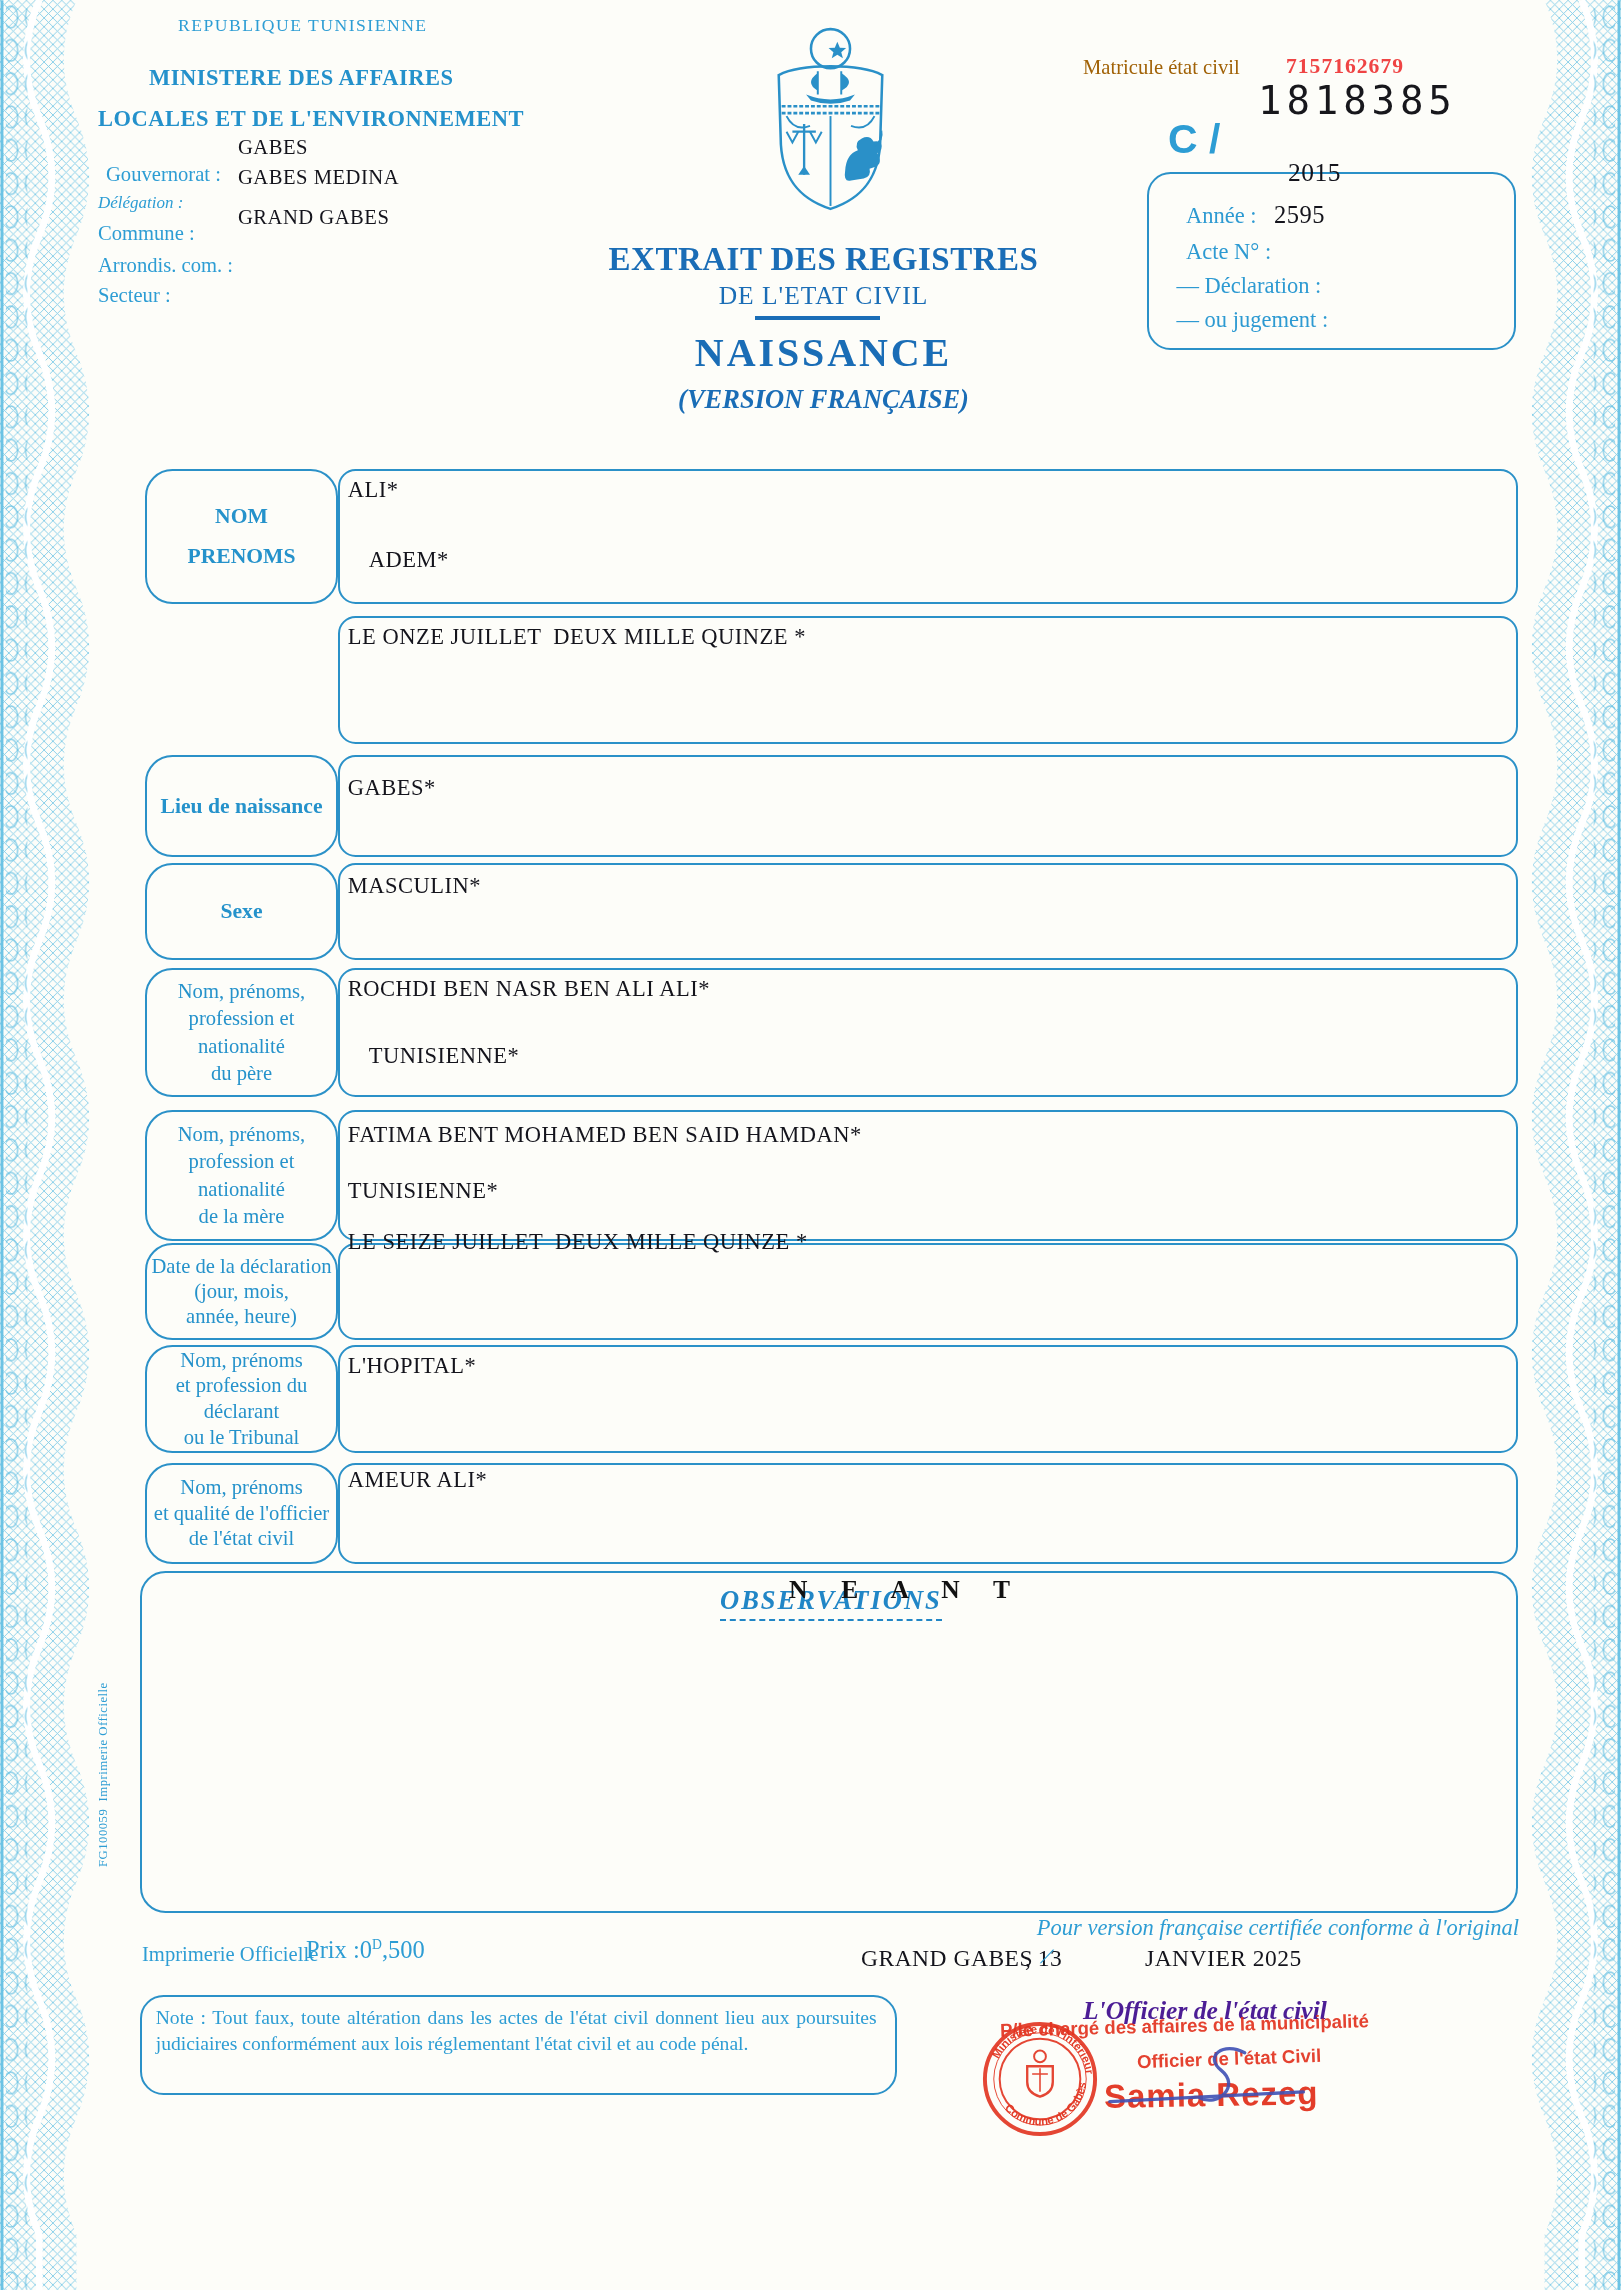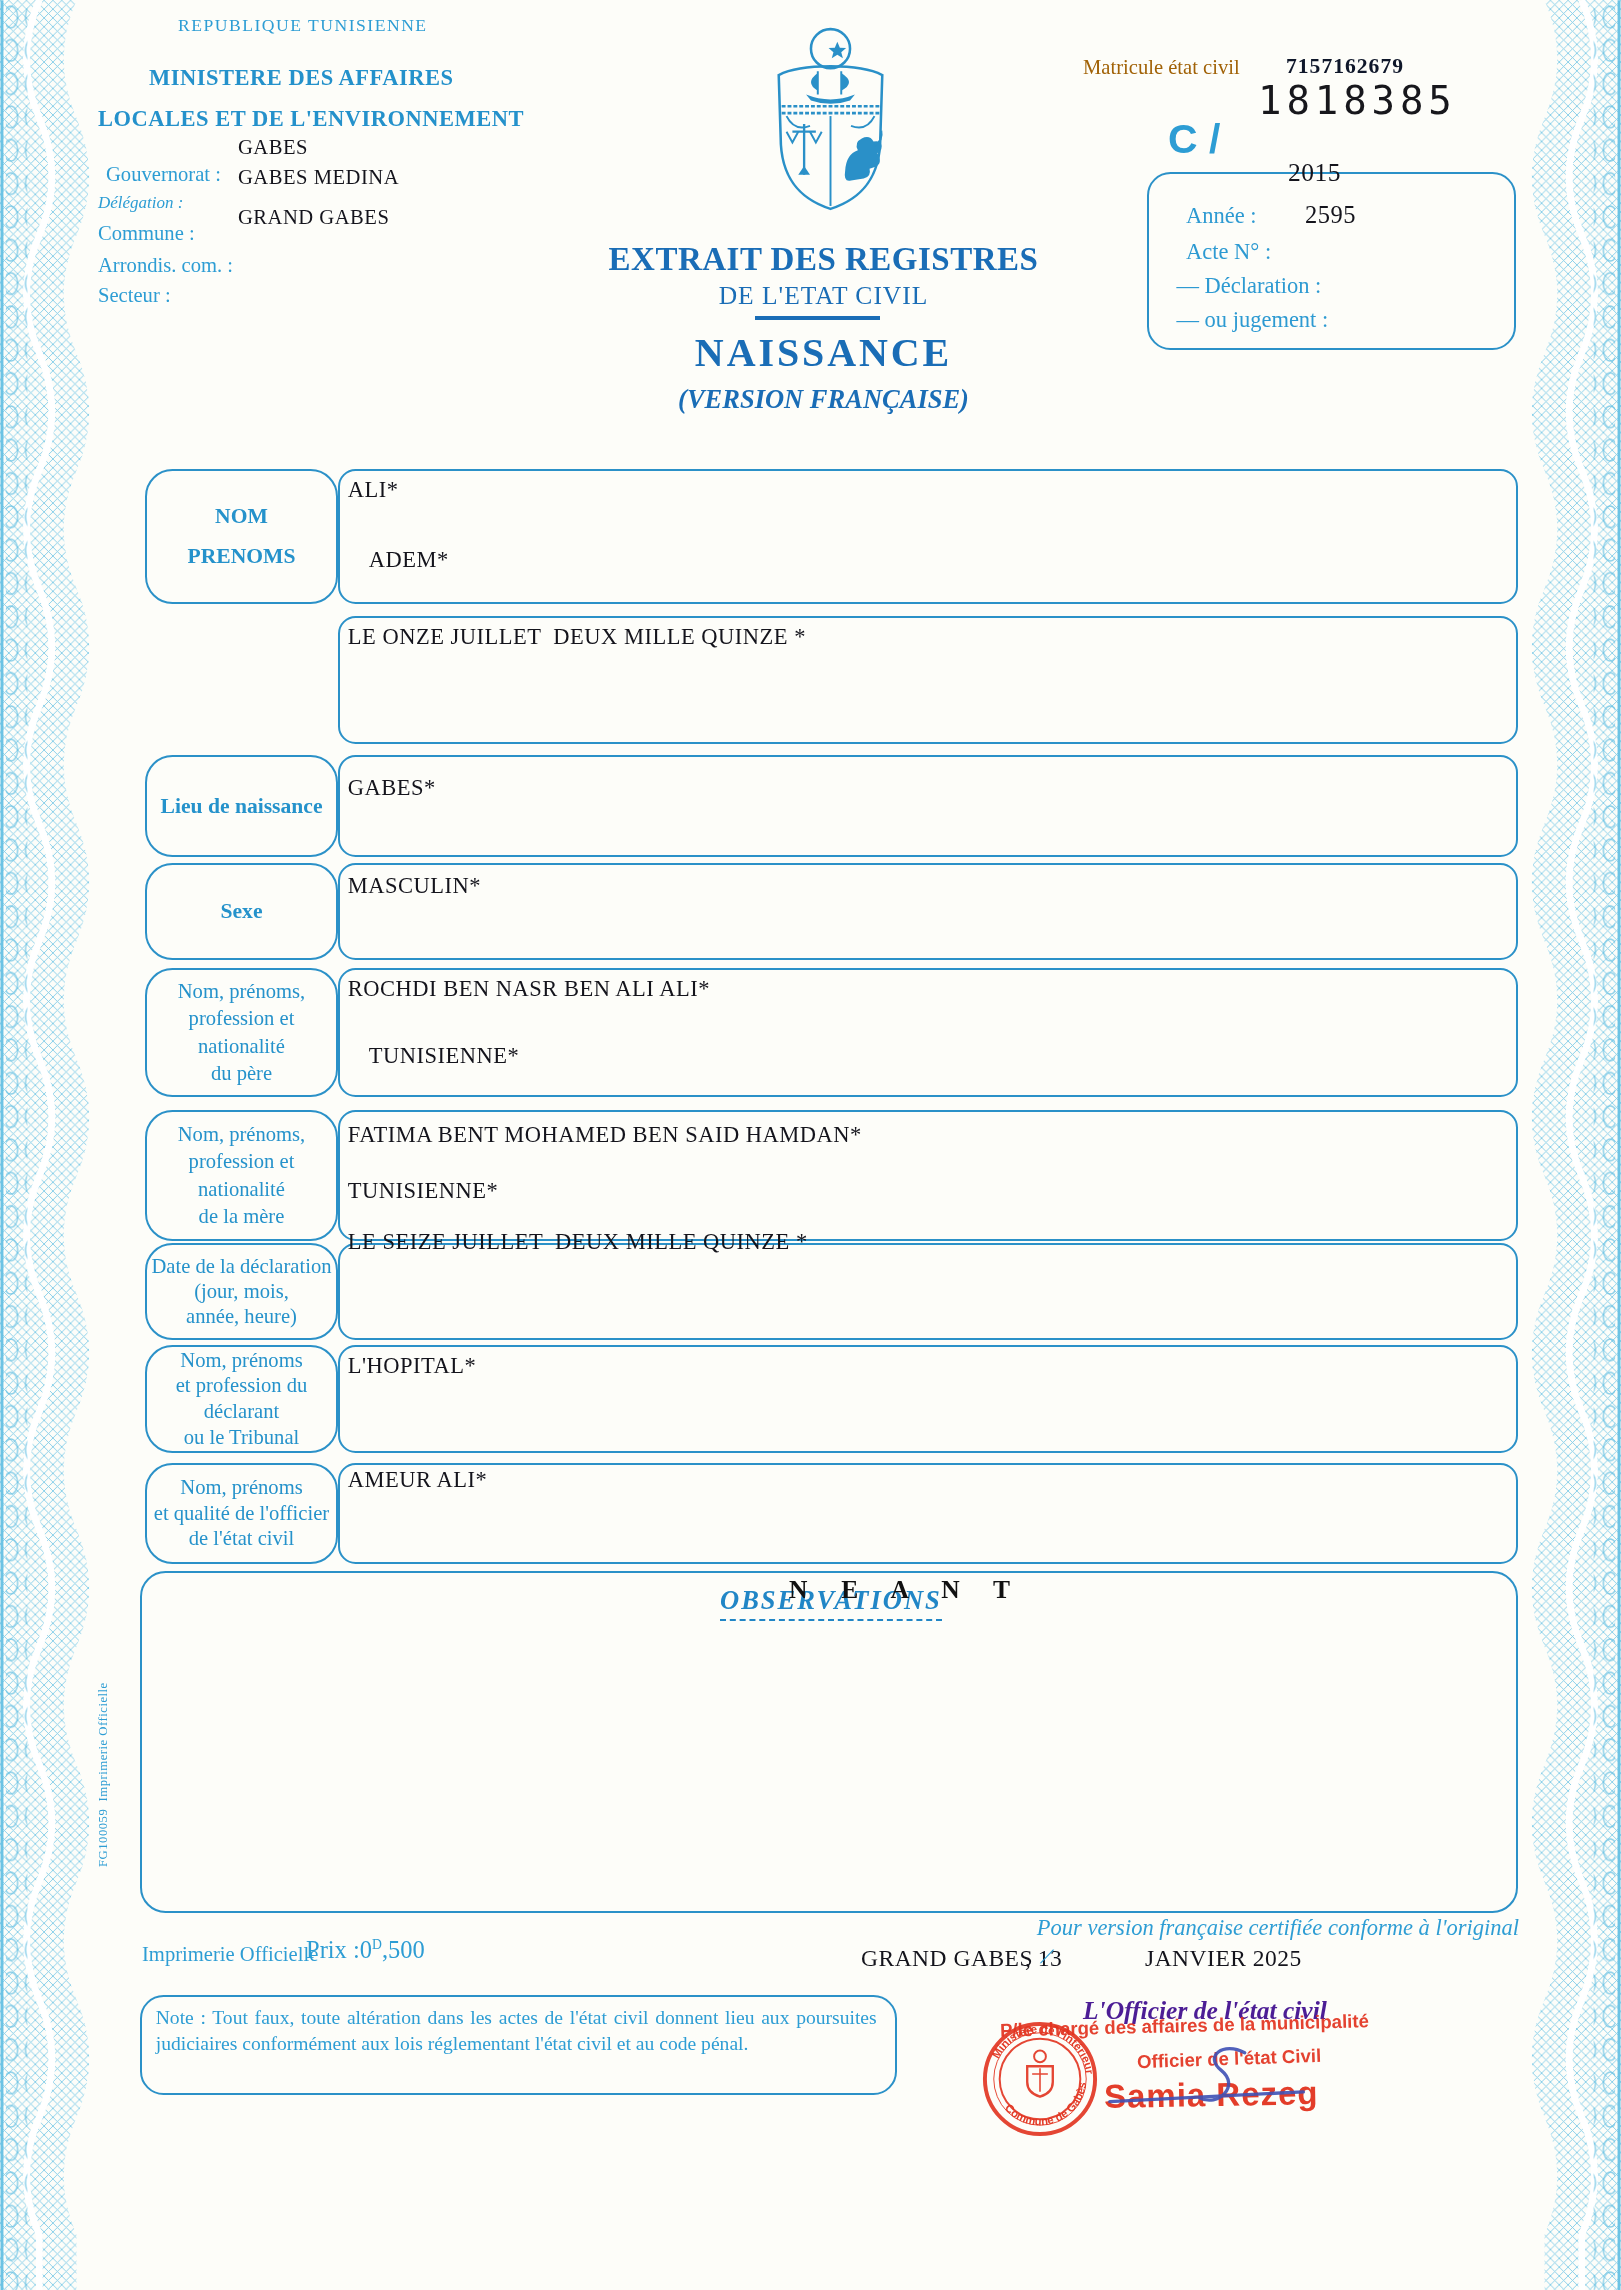--- a/index.html
+++ b/index.html
@@ -84,28 +84,28 @@
       <path d="M65,96 V188" stroke-width="2"></path>
       <path d="M38,104 V156 M26,112 H50" stroke-width="2.4"></path>
       <path d="M20,112 l6,11 6,-11 M44,112 l6,11 6,-11" stroke-width="2"></path>
       <path d="M32,156 h12 l-6,-9 z" fill="#2a90c8" stroke="none"></path>
       <path d="M80,152 q1,-17 13,-21 q-4,-8 4,-12 q8,-4 12,3 q10,-2 8,8 l-4,4 q6,10 -2,14 l-6,2 q2,8 -6,10 l-13,2 q-8,2 -6,-10 z" fill="#2a90c8" stroke="none"></path>
       <path d="M110,126 q9,-5 7,-15" stroke-width="2"></path>
     </g>
   </svg>
 
   <div class="abs" style="left:1083px;top:56px;font-size:20.6px;color:#a16207;">Matricule état civil</div>
-  <div class="abs b" style="left:1286px;top:54px;font-size:21.6px;letter-spacing:1px;color:#0f172a;">7157162679</div>
+  <div class="abs b" style="left:1286px;top:54px;font-size:21.6px;letter-spacing:1px;color:#ef4444;">7157162679</div>
   <div class="abs mono" style="left:1258px;top:78px;font-size:39px;letter-spacing:4.9px;color:#17171c;">1818385</div>
   <div class="abs b blu" style="left:1168px;top:116px;font-size:41px;font-family:'Liberation Sans',sans-serif;">C /</div>
 
   <div class="abs" style="left:1147px;top:172px;width:365px;height:174px;border:2.9px solid #2b91c8;border-radius:23.5px;">
     <div class="abs typed" style="left:139px;top:-15.7px;font-size:25.5px;">2015</div>
     <div class="abs acte-lbl" style="left:37px;top:29px;">Année :</div>
-    <div class="abs typed" style="left:156px;top:26.5px;font-size:24.5px;">2595</div>
+    <div class="abs typed" style="left:125px;top:26.5px;font-size:24.5px;">2595</div>
     <div class="abs acte-lbl" style="left:37px;top:65px;">Acte N° :</div>
     <div class="abs acte-lbl" style="left:27.4px;top:99px;">— Déclaration :</div>
     <div class="abs acte-lbl" style="left:27.4px;top:133px;">— ou jugement :</div>
   </div>
 
   <div class="abs dkblu b" style="left:549px;top:241px;width:549px;text-align:center;font-size:33px;letter-spacing:0.5px;">EXTRAIT DES REGISTRES</div>
   <div class="abs dkblu" style="left:549px;top:281px;width:549px;text-align:center;font-size:25.5px;letter-spacing:1px;">DE L'ETAT CIVIL</div>
   <div class="abs" style="left:755px;top:316px;width:125px;height:3.9px;background:#1a6db6;"></div>
   <div class="abs dkblu b" style="left:549px;top:329px;width:549px;text-align:center;font-size:40px;letter-spacing:2.9px;">NAISSANCE</div>
   <div class="abs dkblu b i" style="left:549px;top:384px;width:549px;text-align:center;font-size:26.5px;">(VERSION FRANÇAISE)</div>

